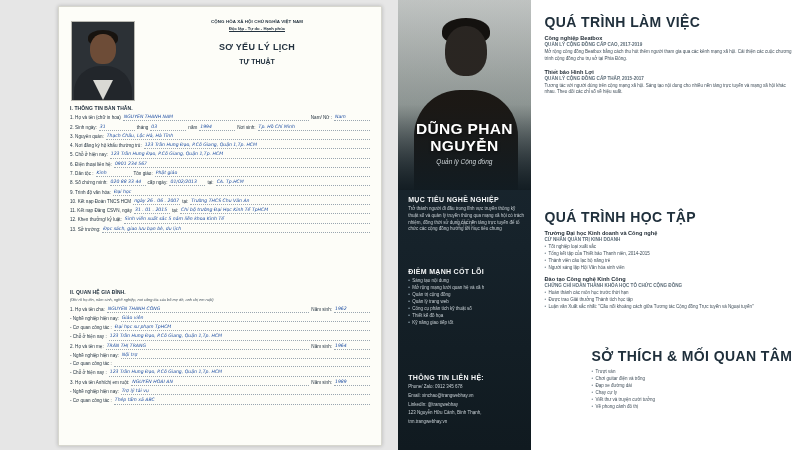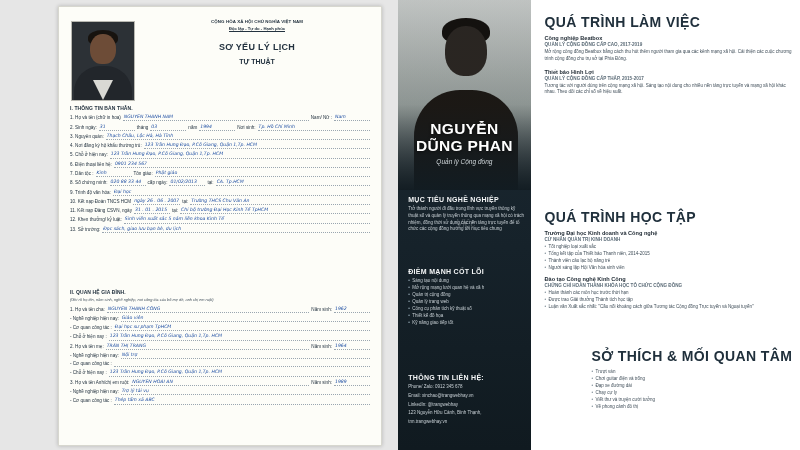--- a/index.html
+++ b/index.html
@@ -275,22 +275,22 @@
 
   <div class="mid">
     <div class="pic">
       <div class="bg"></div>
         <div class="sil-body"></div>
         <div class="sil-hair"></div>
         <div class="sil-head"></div>
         <div class="vig"></div>
     </div>
     <div class="name">
+      <div>DŨNG PHAN</div>
       <div>NGUYỄN</div>
-      <div>DŨNG PHAN</div>
     </div>
     <div class="role">Quản lý Cộng đồng</div>
     <div class="wm">Việc</div>
 
     <div class="block" style="top:196px;">
       <div class="bt">MỤC TIÊU NGHỀ NGHIỆP</div>
       <p>Trở thành người đi đầu trong lĩnh vực truyền thông kỹ thuật số và quản lý truyền thông qua mạng xã hội có trách nhiệm, đồng thời sử dụng các nền tảng trực tuyến để tổ chức các cộng đồng hướng tới mục tiêu chung</p>
     </div>
 
     <div class="block" style="top:268px;">

